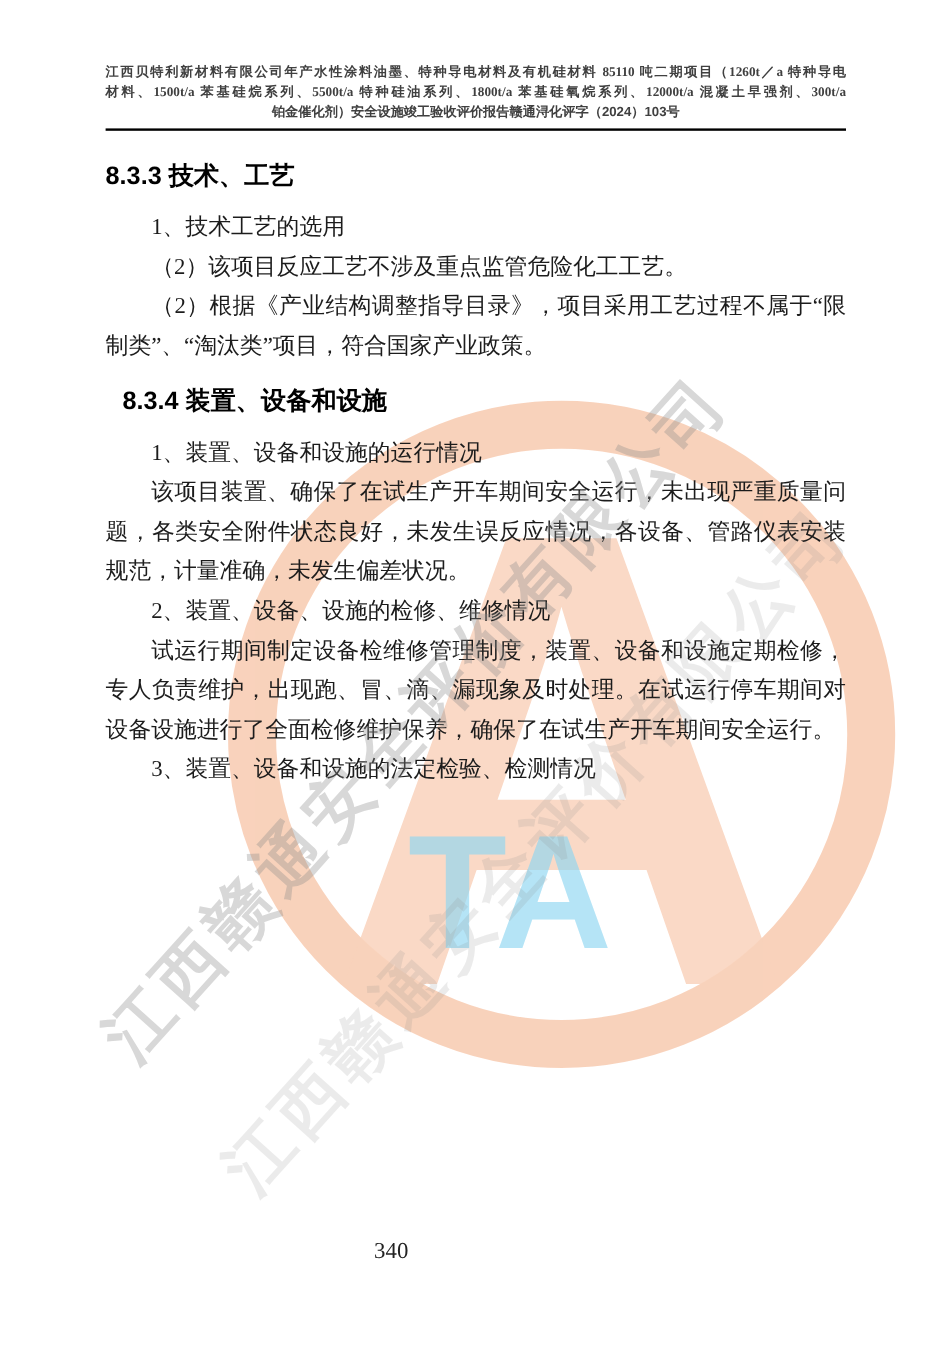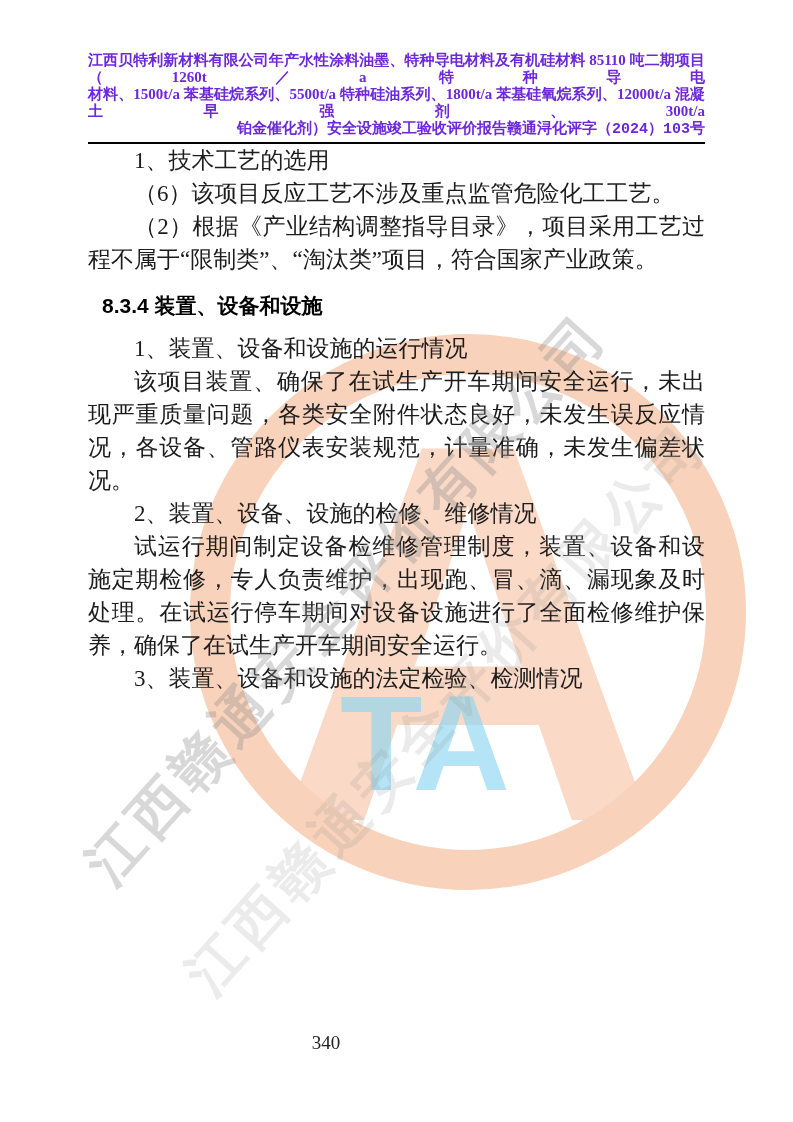--- a/index.html
+++ b/index.html
@@ -20,35 +20,35 @@
     font-size:56px; font-weight:bold; letter-spacing:6px;
     color:#8a8a8a; opacity:0.33; white-space:nowrap;
     z-index:3; pointer-events:none;
     font-family:"Liberation Serif","DejaVu Serif",serif;
   }
   .wm-diag.second { left:170px; top:960px; opacity:0.16; }
 
   
   .content { position:absolute; left:88px; top:52px; width:617px; z-index:1; }
 
-  .hdr { font-size:15px; font-weight:bold; line-height:17px; color:#6d28d9; }
+  .hdr { font-size:11px; font-weight:bold; line-height:17px; color:#404040; }
   .hdr-line { text-align:justify; text-align-last:justify; word-break:break-all; }
-  .hdr-line3 { display:flex; justify-content:flex-end; align-items:baseline; }
-  .hdr-doc-number { font-family:Liberation Mono, monospace; font-weight:bold; }
+  .hdr-line3 { display:flex; justify-content:center; align-items:baseline; }
+  .hdr-doc-number { font-family:Liberation Sans, sans-serif; font-weight:bold; }
   .hdr-rule { border-bottom:2px solid #000; margin-top:4px; }
 
   h2.sec {
     font-family:"Liberation Sans","DejaVu Sans",sans-serif;
     font-size:21px; line-height:28px; font-weight:bold; color:#000;
     margin:24px 0 12px 0;
   }
   h2.sec.second { margin:16px 0 12px 14px; }
 
   p.body-par {
-    font-size:23px; line-height:33px; margin:0;
+    font-size:19px; line-height:33px; margin:0;
     text-align:justify; text-indent:2em;
     word-break:break-all; color:#1c1c1c;
   }
 
   .footer {
     position:absolute; left:0; top:1032px; width:652px;
     text-align:center; font-size:19px; color:#222; z-index:1;
   }
 </style>
 </head>
@@ -70,22 +70,23 @@
       <div class="hdr-line">江西贝特利新材料有限公司年产水性涂料油墨、特种导电材料及有机硅材料 85110 吨二期项目（1260t／a 特种导电</div>
       <div class="hdr-line">材料、1500t/a 苯基硅烷系列、5500t/a 特种硅油系列、1800t/a 苯基硅氧烷系列、12000t/a 混凝土早强剂、300t/a</div>
       <div class="hdr-line3">
         <span>铂金催化剂）安全设施竣工验收评价报告</span>
         <span class="hdr-doc-number">赣通浔化评字（2024）103号</span>
       </div>
       <div class="hdr-rule"></div>
     </div>
 
     <div>
+      <h2 class="sec">8.3.3 技术、工艺</h2>
       <p class="body-par">1、技术工艺的选用</p>
-      <p class="body-par">（6）该项目反应工艺不涉及重点监管危险化工工艺。</p>
+      <p class="body-par">（2）该项目反应工艺不涉及重点监管危险化工工艺。</p>
       <p class="body-par">（2）根据《产业结构调整指导目录》，项目采用工艺过程不属于“限制类”、“淘汰类”项目，符合国家产业政策。</p>
     </div>
 
     <div>
       <h2 class="sec second">8.3.4 装置、设备和设施</h2>
       <p class="body-par">1、装置、设备和设施的运行情况</p>
       <p class="body-par">该项目装置、确保了在试生产开车期间安全运行，未出现严重质量问题，各类安全附件状态良好，未发生误反应情况，各设备、管路仪表安装规范，计量准确，未发生偏差状况。</p>
       <p class="body-par">2、装置、设备、设施的检修、维修情况</p>
       <p class="body-par">试运行期间制定设备检维修管理制度，装置、设备和设施定期检修，专人负责维护，出现跑、冒、滴、漏现象及时处理。在试运行停车期间对设备设施进行了全面检修维护保养，确保了在试生产开车期间安全运行。</p>
       <p class="body-par">3、装置、设备和设施的法定检验、检测情况</p>

